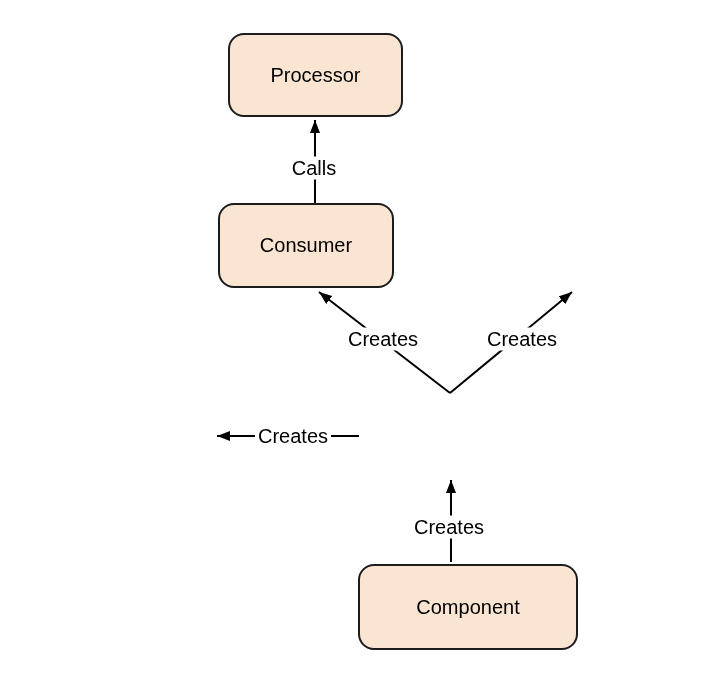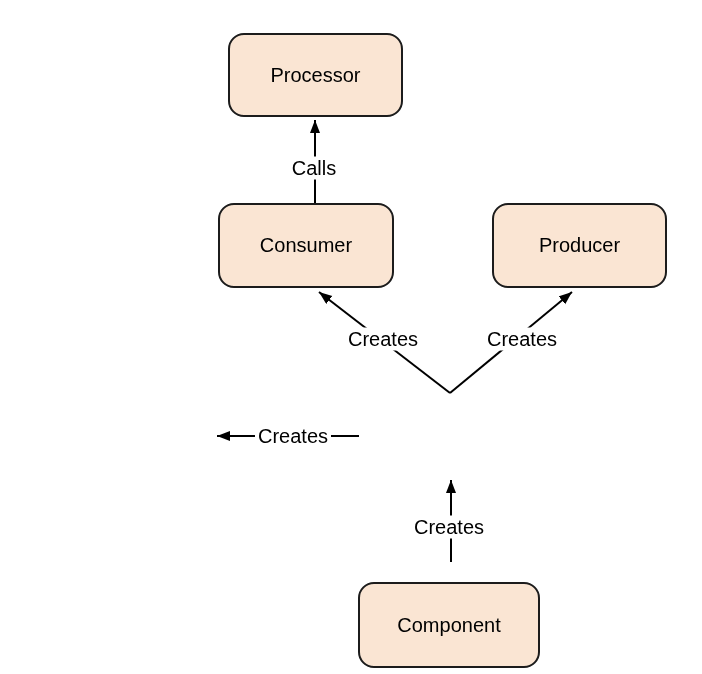--- a/index.html
+++ b/index.html
@@ -43,21 +43,21 @@
     align-items: center;
     justify-content: center;
     font-size: 20px;
     color: var(--text);
   }
   .node-processor { left: 228px; top: 33px;  width: 175px; height: 84px; }
   .node-consumer  { left: 218px; top: 203px; width: 176px; height: 85px; }
   .node-producer  { left: 492px; top: 203px; width: 175px; height: 85px; }
   .node-exchange  { left: 33px;  top: 393px; width: 180px; height: 85px; }
   .node-endpoint  { left: 360px; top: 393px; width: 177px; height: 84px; }
-  .node-component { left: 358px; top: 564px; width: 182px; height: 86px; margin-top: 18px; }
+  .node-component { left: 358px; top: 564px; width: 220px; height: 86px; }
   .edge-label {
     position: absolute;
     transform: translate(-50%, -50%);
     background: var(--label-bg);
     padding: 0 3px;
     font-size: 20px;
     color: var(--text);
     white-space: nowrap;
     line-height: 1.15;
   }
@@ -89,23 +89,20 @@
 
     <line x1="451" y1="562" x2="451" y2="480" marker-end="url(#arrow)"></line>
   </svg>
 
   <div class="node node-processor">
     <span>Processor</span>
   </div>
   <div class="node node-consumer">
     <span>Consumer</span>
   </div>
-  <div class="node node-producer">
-    <span>Producer</span>
-  </div>
   <div class="node node-component">
     <span>Component</span>
   </div>
 
   <span class="edge-label label-calls">Calls</span>
   <span class="edge-label label-creates-consumer">Creates</span>
   <span class="edge-label label-creates-producer">Creates</span>
   <span class="edge-label label-creates-exchange">Creates</span>
   <span class="edge-label label-creates-endpoint">Creates</span>
 

